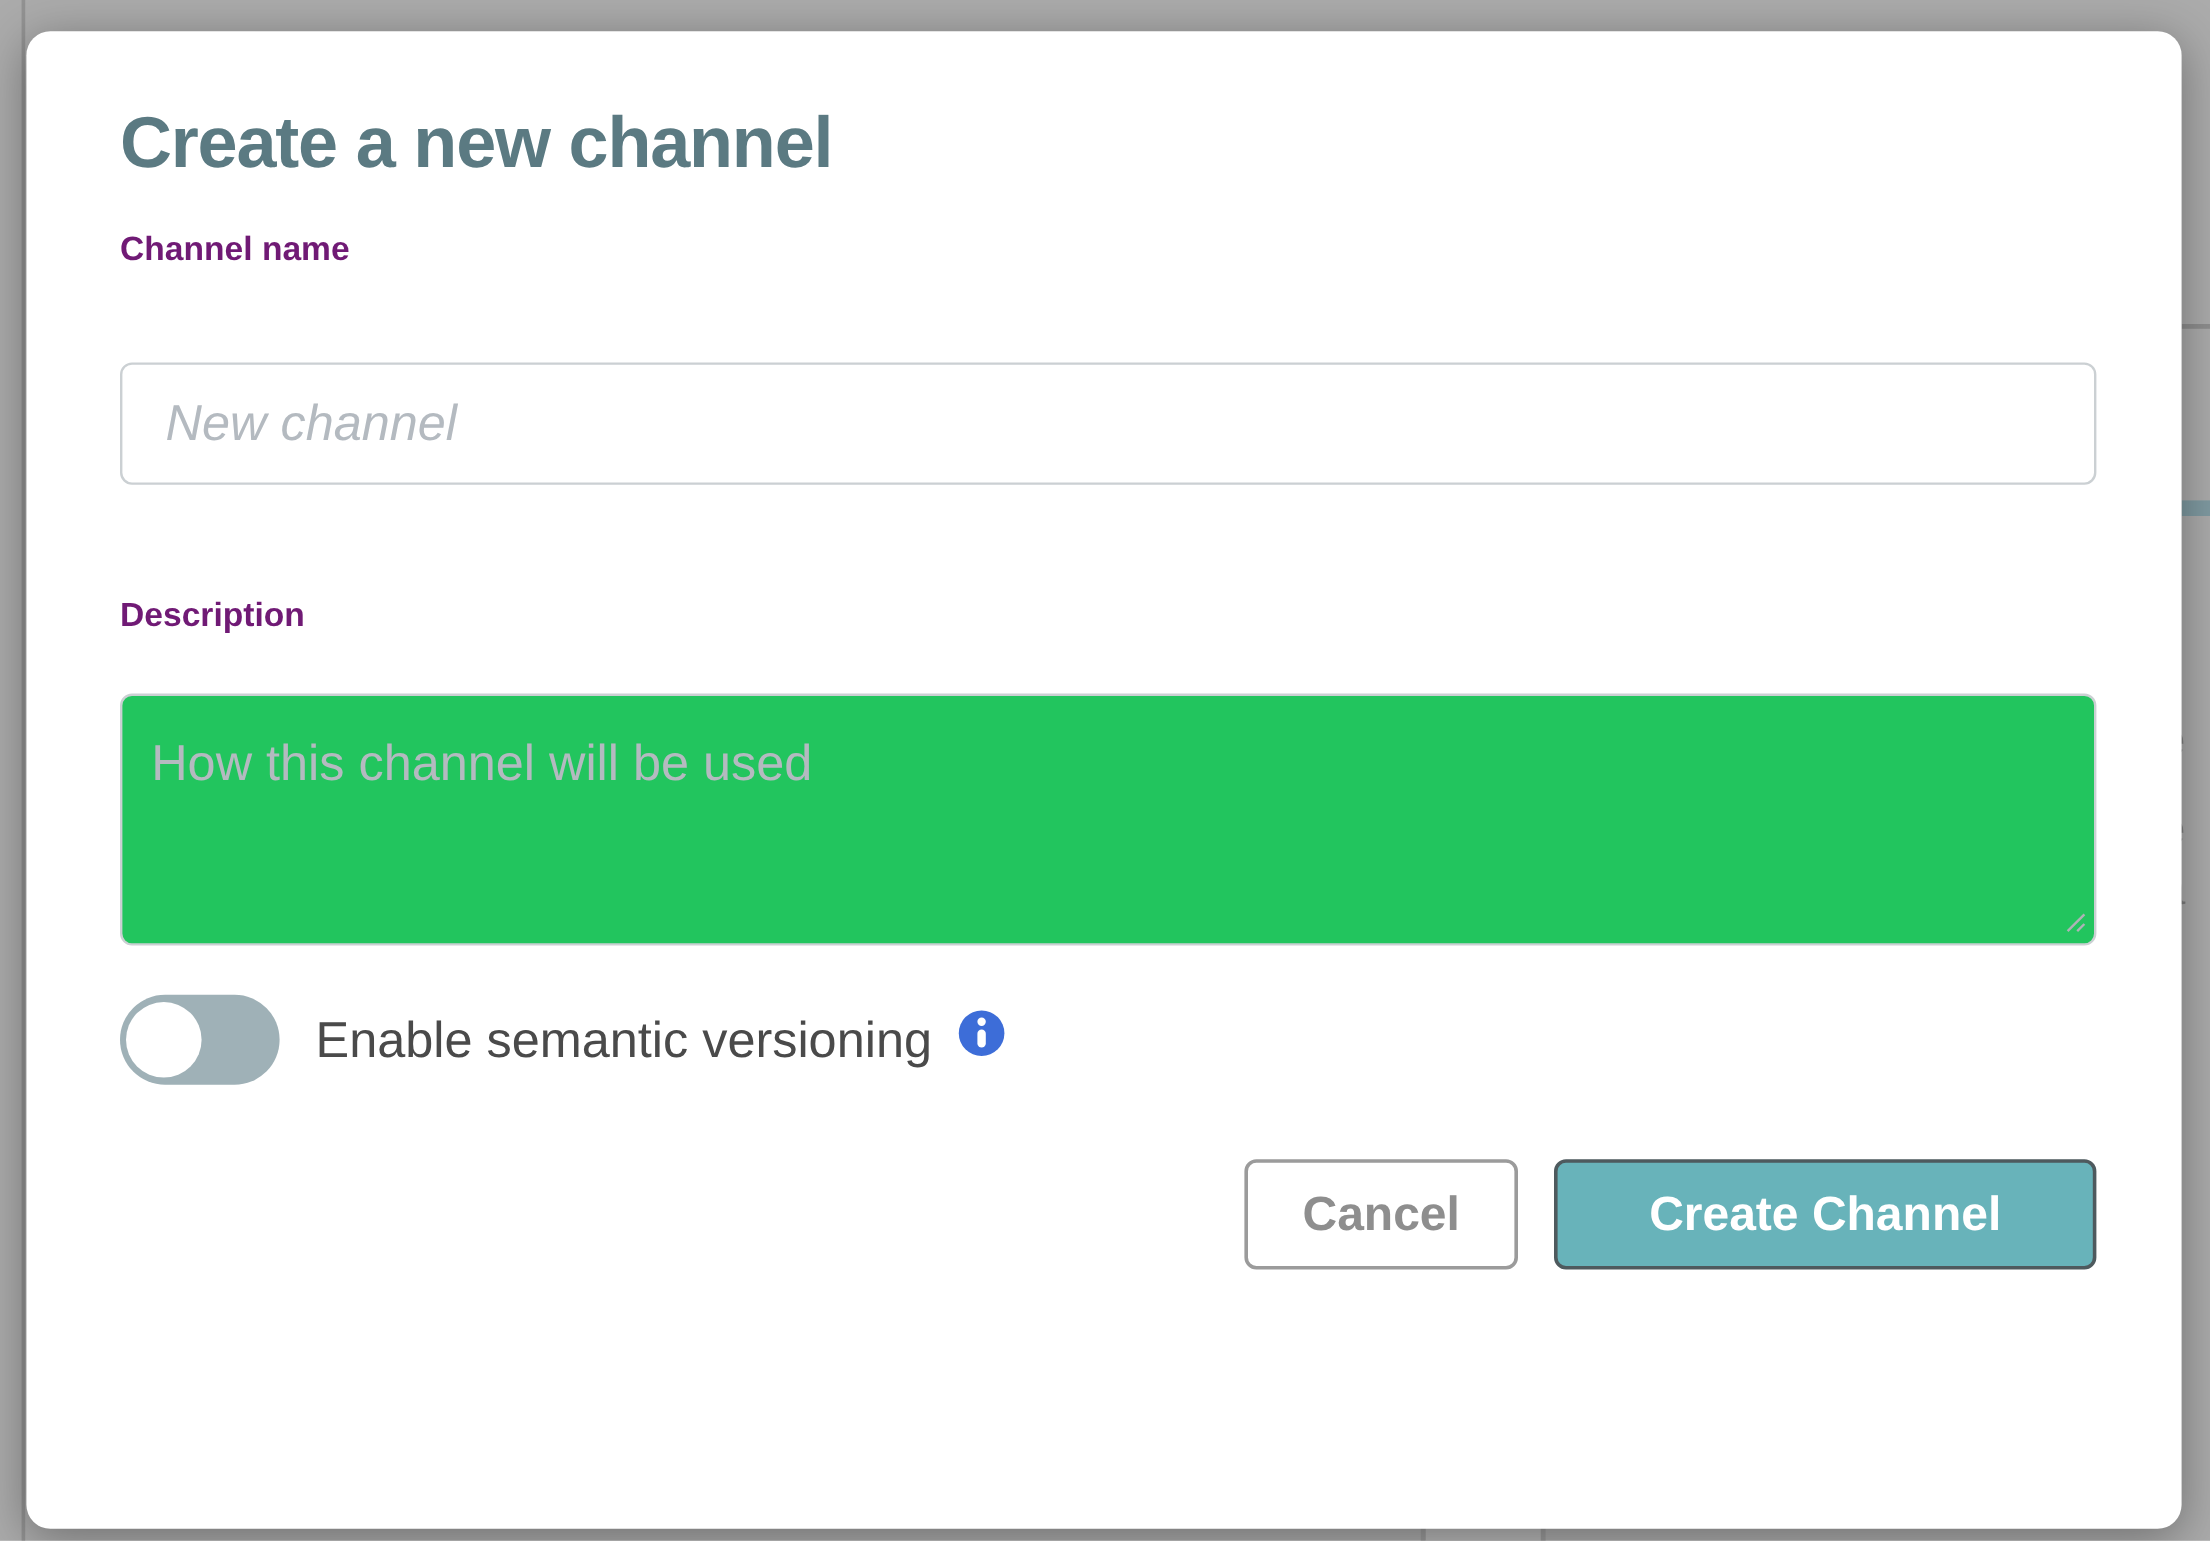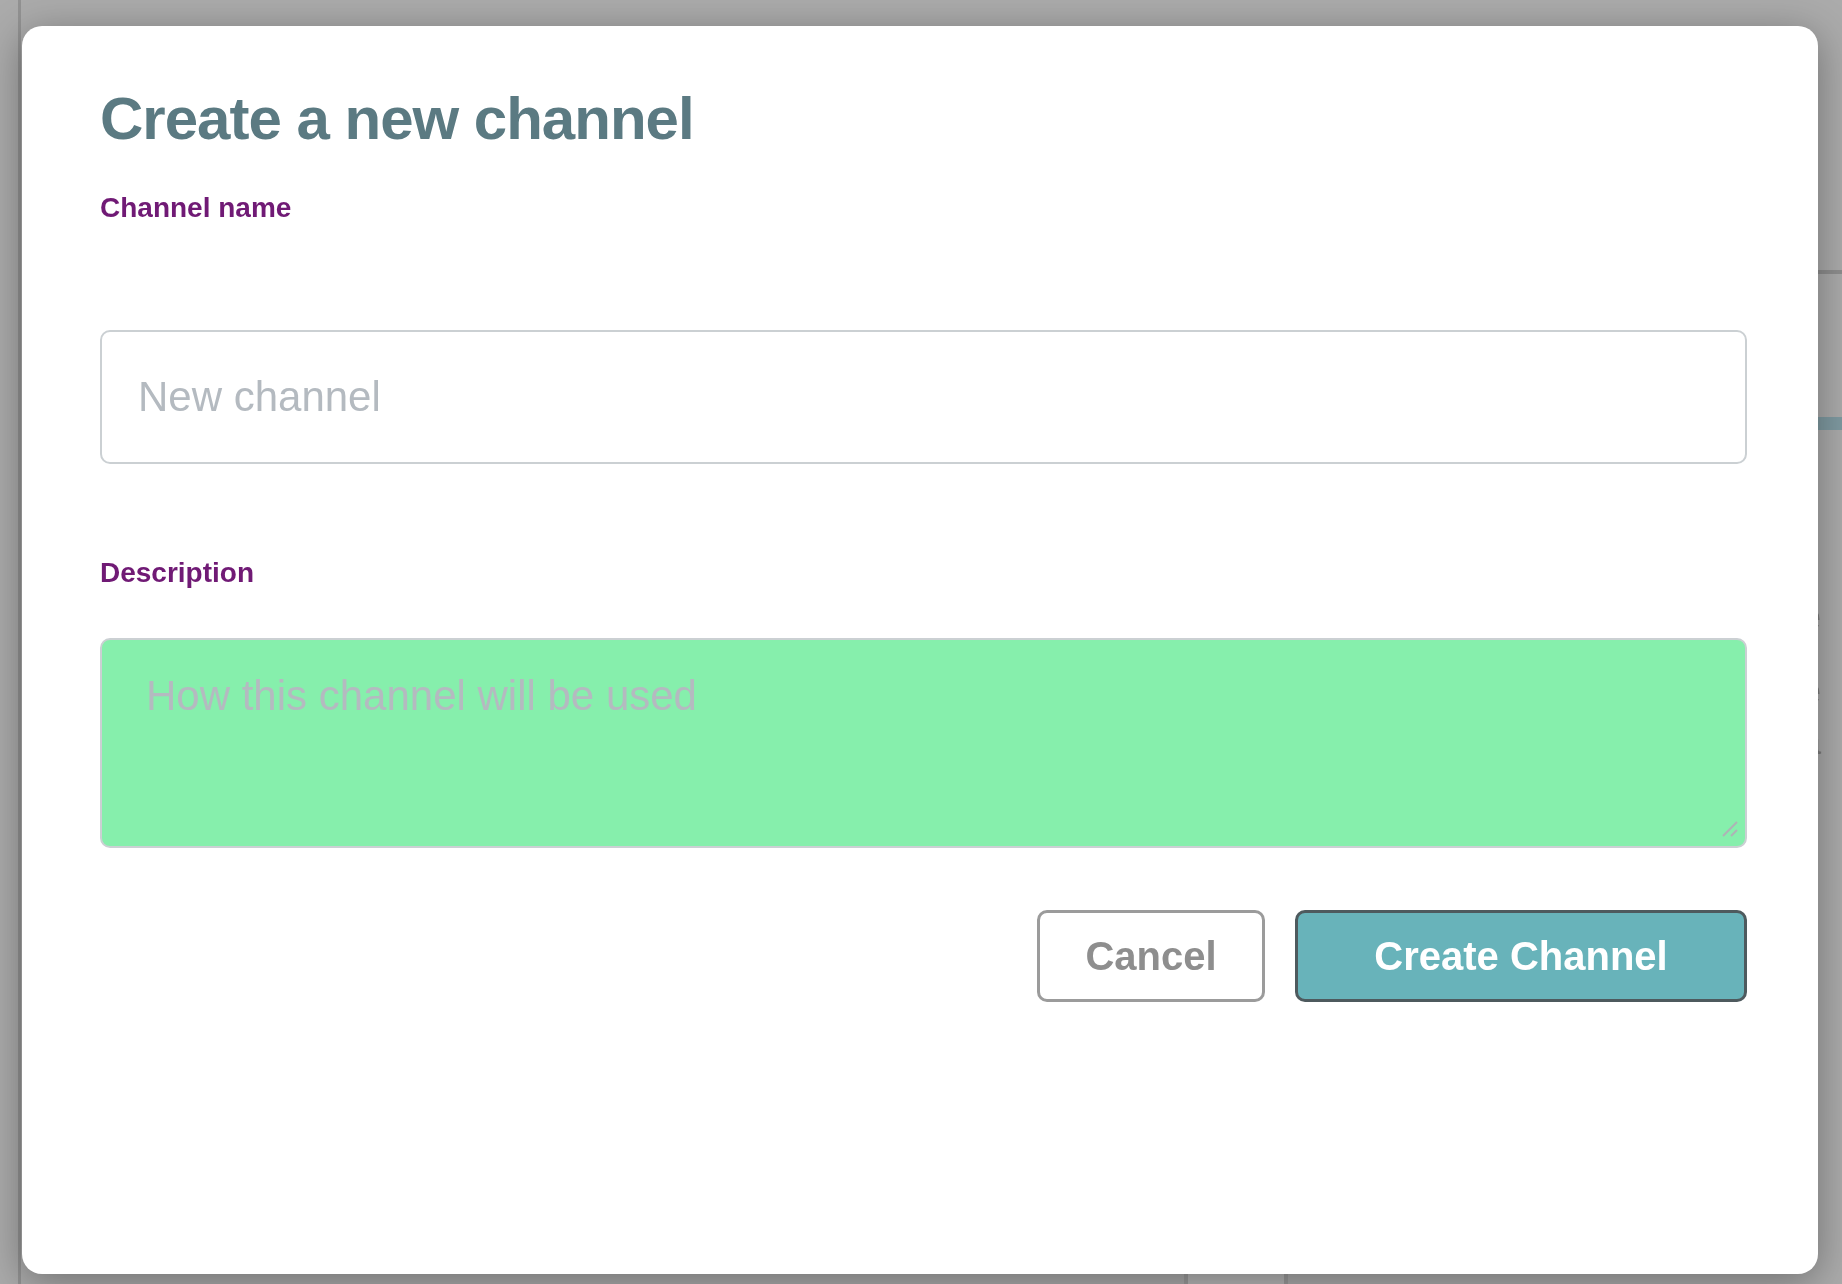--- a/index.html
+++ b/index.html
@@ -35,31 +35,31 @@
     font-size:60px;line-height:69px;font-weight:bold;
     color:#5b7a82;letter-spacing:-1px;
   }
   .field-label{
     font-size:28px;line-height:39px;font-weight:bold;color:#701a75;
   }
   .label-channel{margin-top:35px;}
   .label-description{margin-top:89px;}
   .text-input{
     display:block;width:100%;box-sizing:border-box;
-    margin-top:103px;height:134px;
+    margin-top:75px;height:102px;
     border:2px solid #cbd0d3;border-radius:10px;
     font-family:"Liberation Sans","DejaVu Sans",sans-serif;
-    font-size:42px;color:#333;padding:0 36px;background:#fff;outline:none;
+    font-size:42px;color:#333;padding:0 36px;background:#fff;outline:none;font-style:italic;
   }
   .textarea-wrap{position:relative;margin-top:46px;}
   .text-area{
     display:block;width:100%;box-sizing:border-box;height:210px;
     border:2px solid #cbd0d3;border-radius:10px;
     font-family:"Liberation Sans","DejaVu Sans",sans-serif;
-    font-size:42px;color:#333;padding:32px 44px;background:#86efac;
+    font-size:42px;color:#333;padding:32px 24px;background:#22c55e;
     resize:none;outline:none;
   }
   .text-input::placeholder,.text-area::placeholder{color:#b4bac0;opacity:1;}
   .resize-handle{position:absolute;right:8px;bottom:10px;}
 
   .toggle-row{display:flex;align-items:center;height:75px;}
   .toggle-row.first{margin-top:41px;}
   .toggle-row.second{margin-top:34px;}
   .toggle{
     position:relative;flex:none;width:133px;height:75px;
@@ -121,20 +121,27 @@
 
   <div class="field-label label-description">Description</div>
   <div class="textarea-wrap">
     <textarea class="text-area" placeholder="How this channel will be used" style=""></textarea>
     <svg class="resize-handle" width="22" height="22" viewBox="0 0 22 22">
       <line x1="20" y1="6" x2="6" y2="20" stroke="#aeb3b6" stroke-width="2"></line>
       <line x1="20" y1="14" x2="14" y2="20" stroke="#aeb3b6" stroke-width="2"></line>
     </svg>
   </div>
 
+  <div class="toggle-row first">
+    <div class="toggle">
+      <div class="toggle-knob"></div>
+    </div>
+    <span class="toggle-label">Enable semantic versioning</span>
+    <span class="info-icon"></span>
+  </div>
 
 
   <div class="actions">
     <button class="btn btn-cancel">Cancel</button>
     <button class="btn btn-create">Create Channel</button>
   </div>
 
 </div>
 
 </body></html>

